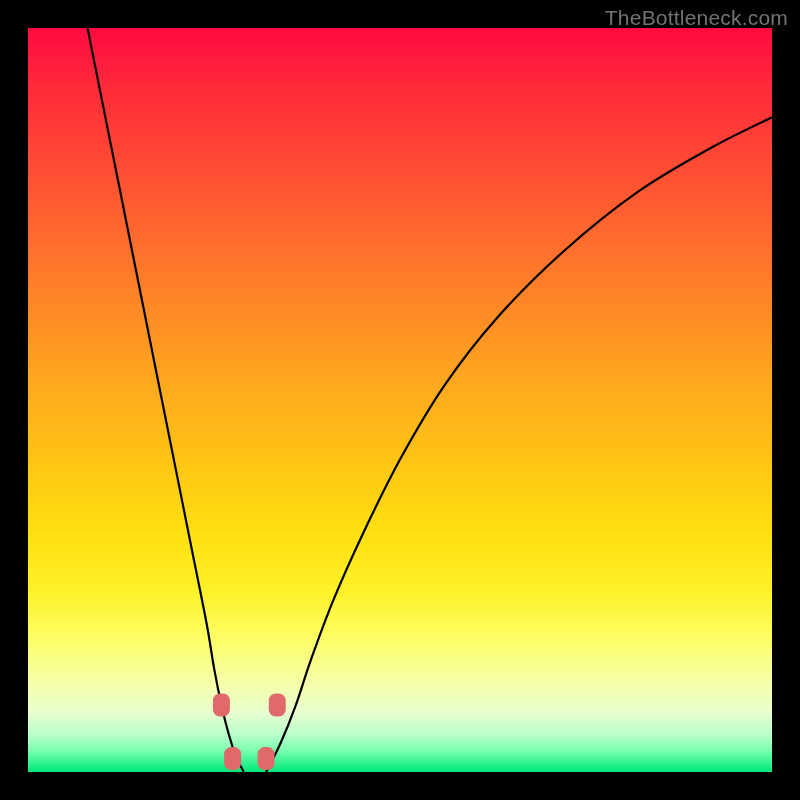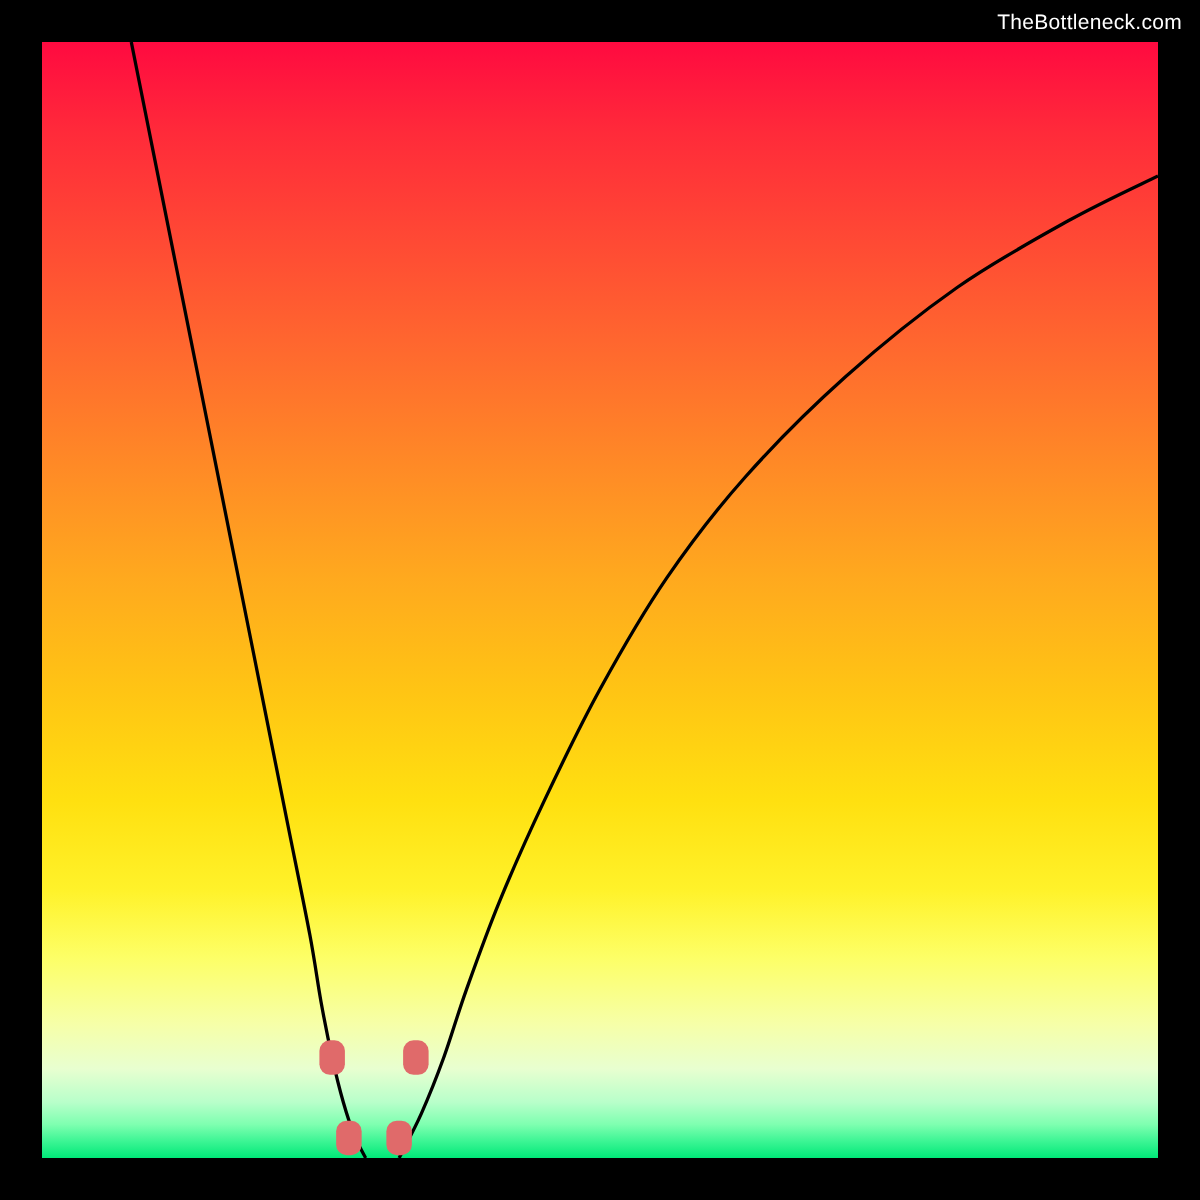--- a/index.html
+++ b/index.html
@@ -10,22 +10,22 @@
     position: relative;
     width: 800px;
     height: 800px;
     background: #000;
   }
 
   .watermark {
     position: absolute;
     top: 6px;
     right: 12px;
-    color: #ffffff;
-    font-size: 14px;
+    color: #737373;
+    font-size: 21px;
     font-weight: 500;
     letter-spacing: 0.2px;
     z-index: 5;
   }
 
   .plot-area {
     position: absolute;
     left: 28px;
     top: 28px;
     width: 744px;

